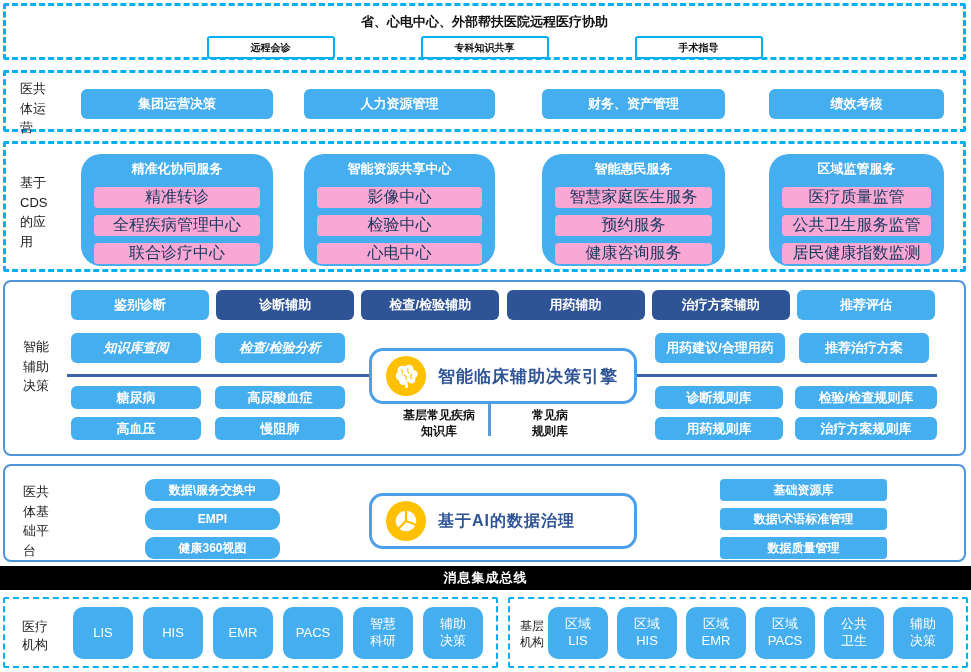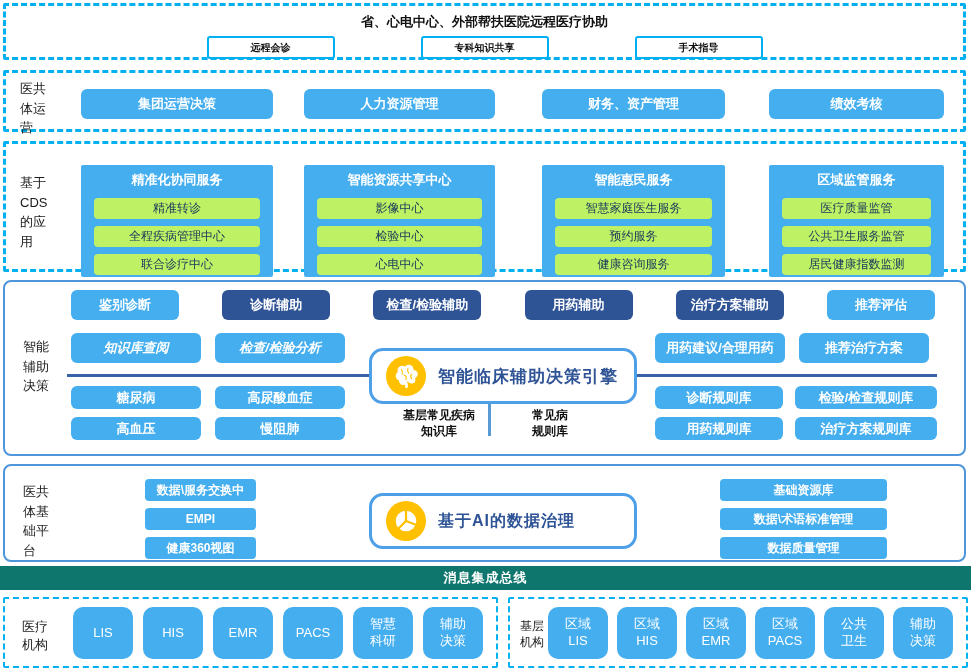--- a/index.html
+++ b/index.html
@@ -29,37 +29,37 @@
   
   #sec-ops { left:3px; top:70px; width:963px; height:62px; }
   #ops-row > div { position:absolute; top:16px; height:30px; }
   #ops-row > div:nth-of-type(1){ left:75px; width:192px; }
   #ops-row > div:nth-of-type(2){ left:298px; width:191px; }
   #ops-row > div:nth-of-type(3){ left:536px; width:183px; }
   #ops-row > div:nth-of-type(4){ left:763px; width:175px; }
 
   
   #sec-cds { left:3px; top:141px; width:963px; height:131px; }
-  .cds-group { position:absolute; top:21px; height:112px; background:#45aeef;
-               border-radius:2px; padding-top:6px; }
+  .cds-group { position:absolute; top:10px; height:112px; background:#45aeef;
+               border-radius:20px; padding-top:6px; }
   .cds-group.col1{ left:75px; width:192px; }
   .cds-group.col2{ left:298px; width:191px; }
   .cds-group.col3{ left:536px; width:183px; }
   .cds-group.col4{ left:763px; width:175px; }
   .cds-title { text-align:center; color:#fff; font-weight:bold; font-size:13px; height:20px; }
-  .cds-item { margin:7px 13px 0 13px; height:21px; background:#bef264; border-radius:4px;
+  .cds-item { margin:7px 13px 0 13px; height:21px; background:#f9a8d4; border-radius:4px;
               display:flex; align-items:center; justify-content:center;
-              font-size:12px; color:#17365d; }
+              font-size:16px; color:#17365d; }
 
   
   #sec-smart { left:3px; top:280px; width:963px; height:176px; }
   #smart-label { left:18px; top:55px; width:30px; }
   #smart-row1 { position:absolute; left:66px; top:8px; width:864px; display:flex;
                 justify-content:space-between; }
-  #smart-row1 .pill { width:108px; height:30px; }
+  #smart-row1 .pill { width:138px; height:30px; }
   .pair { position:absolute; top:51px; display:flex; gap:14px; }
   #pair-left { left:66px;font-style:italic; } #pair-right { left:650px; }
   .pair .pill { width:130px; height:30px; }
   .grid2 { position:absolute; top:104px; display:grid; row-gap:8px; }
   #diseases { left:66px; grid-template-columns:130px 130px; column-gap:14px; }
   #rules    { left:650px; grid-template-columns:128px 142px; column-gap:12px; }
   .grid2 .pill { height:23px; }
   .hline { position:absolute; top:92px; height:3px; background:#3a62a8; }
   #hline-l { left:62px; width:302px; } #hline-r { left:632px; width:300px; }
   #vline { position:absolute; left:483px; top:122px; width:3px; height:32px; background:#5b9bd5; }
@@ -72,26 +72,26 @@
   .caption { position:absolute; top:126px; font-size:12px; font-weight:bold; color:#111;
              white-space:pre-line; text-align:center; line-height:1.3; }
   #caption-knowledge { left:378px; width:112px; }
   #caption-rules { left:505px; width:80px; }
 
   
   #sec-platform { left:3px; top:464px; width:963px; height:98px; }
   #platform-label { left:18px; top:16px; width:30px; }
   .stack { position:absolute; display:flex; flex-direction:column; gap:7px; top:13px; }
   #platform-left { left:140px; } #platform-right { left:715px; }
-  #platform-left .pill { width:111px; height:22px; font-size:12px; border-radius:4px; }
+  #platform-left .pill { width:135px; height:22px; font-size:12px; border-radius:9px; }
   #platform-right .pill { width:167px; height:22px; font-size:12px; border-radius:4px; }
   #ai-box { top:20px;margin-top:7px; }
 
   
-  #bus { position:absolute; left:0; top:566px; width:971px; height:24px; background:#0f766e;
+  #bus { position:absolute; left:0; top:566px; width:971px; height:24px; background:#000000;
          display:flex; align-items:center; justify-content:center;
          color:#fff; font-weight:bold; font-size:13px; letter-spacing:1px; }
 
   
   .bottom-box { border-width:2px; }
   #sec-hospital { left:3px; top:597px; width:495px; height:71px; }
   #sec-grass { left:508px; top:597px; width:460px; height:71px; }
   .bottom-label { top:19px; font-size:13px; line-height:1.35; }
   #hospital-label { left:17px; width:30px; }
   #grass-label { left:10px; width:28px; font-size:12px; }

